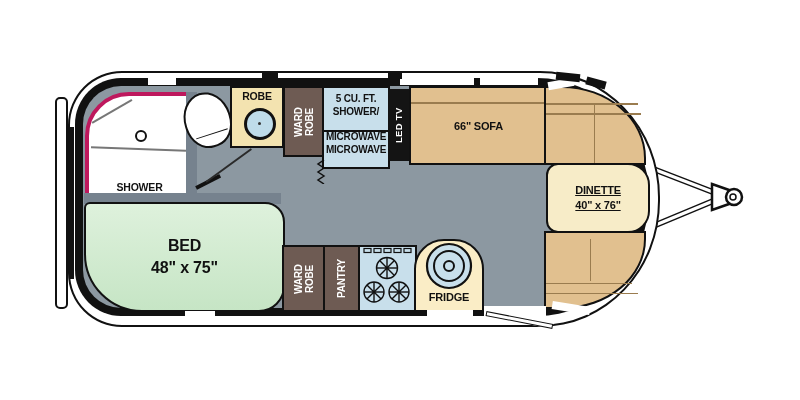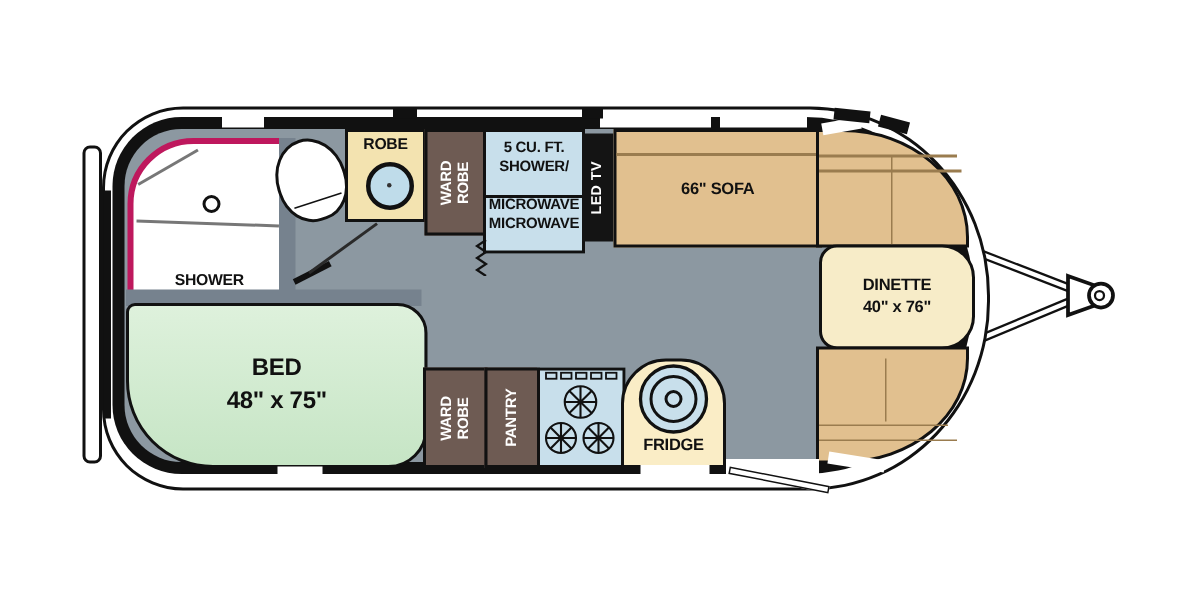--- a/index.html
+++ b/index.html
@@ -54,21 +54,21 @@
   #sofa{left:409px;top:86px;width:135px;height:75px;background:#E1C08F;border:2px solid #111;z-index:5;}
   #sofa-backrest{left:0;right:0;top:14px;height:1.5px;background:#9a7c4f;}
   #sofa-label{left:0;right:0;top:32px;font-size:11px;}
   .bench{background:#E1C08F;border:2px solid #111;z-index:5;}
   #bench-top{left:544px;top:86px;width:98px;height:75px;border-radius:0 84px 0 0 / 0 72px 0 0;}
   #bench-top-l1{left:0;right:6px;top:15px;height:1.5px;background:#9a7c4f;}
   #bench-top-l2{left:0;right:3px;top:25px;height:1.5px;background:#9a7c4f;}
   #bench-top-v{left:48px;top:16px;bottom:0;width:1.2px;background:#9a7c4f;}
   #dinette-table{left:546px;top:163px;width:100px;height:66px;background:#F7ECC8;border:2px solid #111;
     border-radius:12px 22px 22px 12px;z-index:5;display:flex;align-items:center;justify-content:center;}
-  #dinette-label{font-size:11px;line-height:1.35;}
+  #dinette-label{font-size:11px;line-height:1.35;text-decoration:underline;}
   #bench-bottom{left:544px;top:231px;width:98px;height:74px;border-radius:0 0 84px 0 / 0 0 70px 0;}
   #bench-bot-l1{left:0;right:6px;bottom:13px;height:1.5px;background:#9a7c4f;}
   #bench-bot-l2{left:0;right:12px;bottom:23px;height:1.5px;background:#9a7c4f;}
   #bench-bot-v{left:44px;top:6px;height:42px;width:1.2px;background:#9a7c4f;}
   
   #bed-headstrip{left:84px;top:193px;width:197px;height:11px;background:#76828E;z-index:5;}
   #bed{left:84px;top:202px;width:197px;height:106px;background:linear-gradient(180deg,#DEF1DC,#C6E5C5);
     border:2px solid #111;border-radius:6px 20px 26px 58px;z-index:5;
     display:flex;align-items:center;justify-content:center;}
   #bed-label{font-size:16px;line-height:1.35;}

